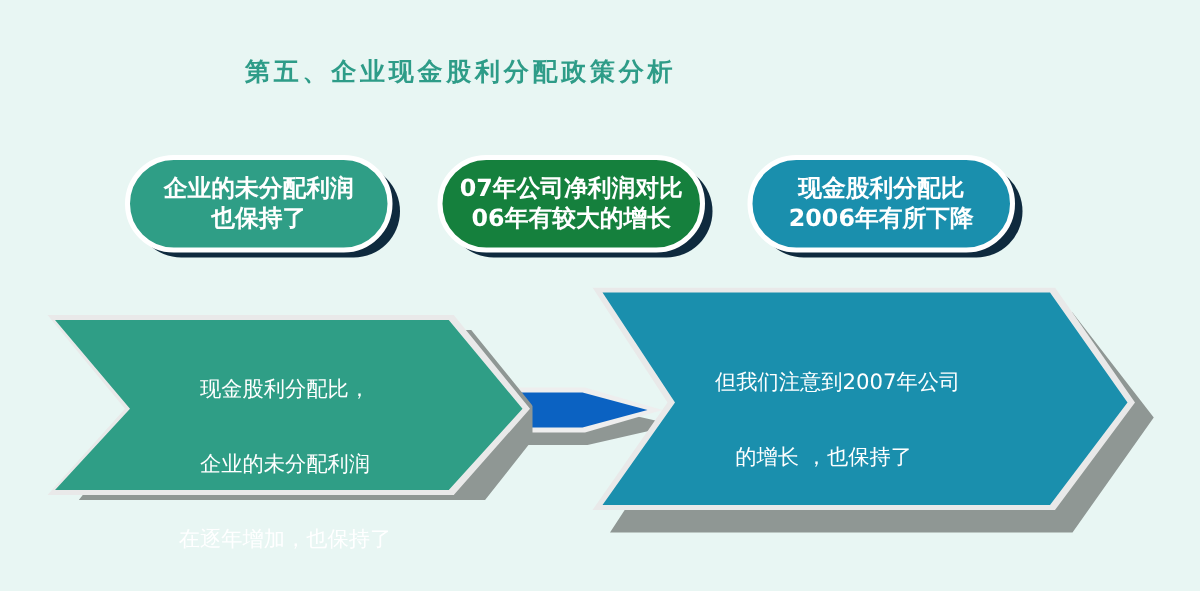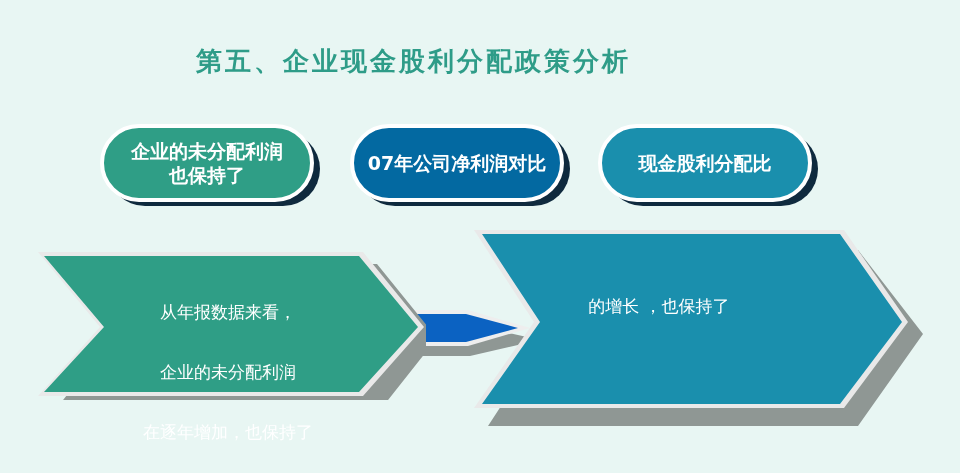--- a/index.html
+++ b/index.html
@@ -3,21 +3,21 @@
 <meta charset="utf-8">
 <style>
   html, body { margin:0; padding:0; }
   body {
     width:960px; height:473px; overflow:hidden; position:relative;
     background:#e8f6f3;
     font-family:"DejaVu Sans","Liberation Sans",sans-serif;
   }
   .title {
     position:absolute; left:196px; top:44px; width:480px;
-    font-size:26px; font-weight:bold; letter-spacing:3px;
+    font-size:20px; font-weight:bold; letter-spacing:3px;
     color:#2e9c88; white-space:nowrap;
   }
   .pill-wrap { position:absolute; width:220px; height:76px; }
   .pill-shadow {
     position:absolute; left:8px; top:8px; width:212px; height:74px;
     background:#0f2a3e; border-radius:40px;
   }
   .pill {
     position:absolute; left:0; top:0; width:206px; height:70px;
     border:4px solid #ffffff; border-radius:40px;
@@ -40,59 +40,62 @@
 <div class="pill-wrap" style="left:100px;top:124px;">
   <div class="pill-shadow"></div>
   <div class="pill" style="background:#2f9e86;">
     <span>企业的未分配利润</span>
     <span>也保持了</span>
   </div>
 </div>
 
 <div class="pill-wrap" style="left:350px;top:124px;">
   <div class="pill-shadow"></div>
-  <div class="pill" style="background:#0369a1;">
+  <div class="pill" style="background:#15803d;">
     <span>07年公司净利润对比</span>
+    <span>06年有较大的增长</span>
   </div>
 </div>
 
 <div class="pill-wrap" style="left:598px;top:124px;">
   <div class="pill-shadow"></div>
   <div class="pill" style="background:#1a8fad;">
     <span>现金股利分配比</span>
+    <span>2006年有所下降</span>
   </div>
 </div>
 
 <div class="shape" style="left:380px;top:300px;width:160px;height:60px;">
   <svg width="160" height="60" viewBox="0 0 160 60">
     <polygon points="10,24 90,24 160,40 90,56 10,56" fill="#8f9794"></polygon>
     <polygon points="18,10 88,10 150,28 88,46 18,46" fill="#eeeeee"></polygon>
     <polygon points="22,14 86,14 138,28 86,42 22,42" fill="#0b62c2"></polygon>
   </svg>
 </div>
 
 <div class="shape" style="left:26px;top:250px;width:400px;height:150px;">
   <svg width="400" height="150" viewBox="0 0 400 150">
     <polygon points="20,8 345,8 405,82 345,158 20,158 80,82" fill="#8f9794" transform="translate(6,6)"></polygon>
     <polygon points="12,2 337,2 398,77 337,146 12,146 74,77" fill="#e9e9e9"></polygon>
     <polygon points="18,6 333,6 392,77 333,142 18,142 78,77" fill="#2f9e86"></polygon>
   </svg>
 </div>
 <div class="body-text" style="left:118px;top:262px;width:220px;">
-  <div>从年报数据来看，</div>
+  <div>现金股利分配比，</div>
   <div>企业的未分配利润</div>
   <div>在逐年增加，也保持了</div>
   
   
 </div>
 
 <div class="shape" style="left:472px;top:230px;width:460px;height:200px;">
   <svg width="460" height="200" viewBox="0 0 460 200">
     <polygon points="10,14 380,14 445,98 380,190 10,190 70,98" fill="#8f9794" transform="translate(6,6)"></polygon>
     <polygon points="2,0 372,0 436,92 372,178 2,178 62,92" fill="#e9e9e9"></polygon>
     <polygon points="10,4 368,4 430,92 368,174 10,174 68,92" fill="#1a8fad"></polygon>
   </svg>
 </div>
 <div class="body-text" style="left:572px;top:256px;width:250px;text-align:left;">
+  <div>但我们注意到2007年公司</div>
   <div>   的增长 ，也保持了</div>
   
   
 </div>
 
 </body></html>

